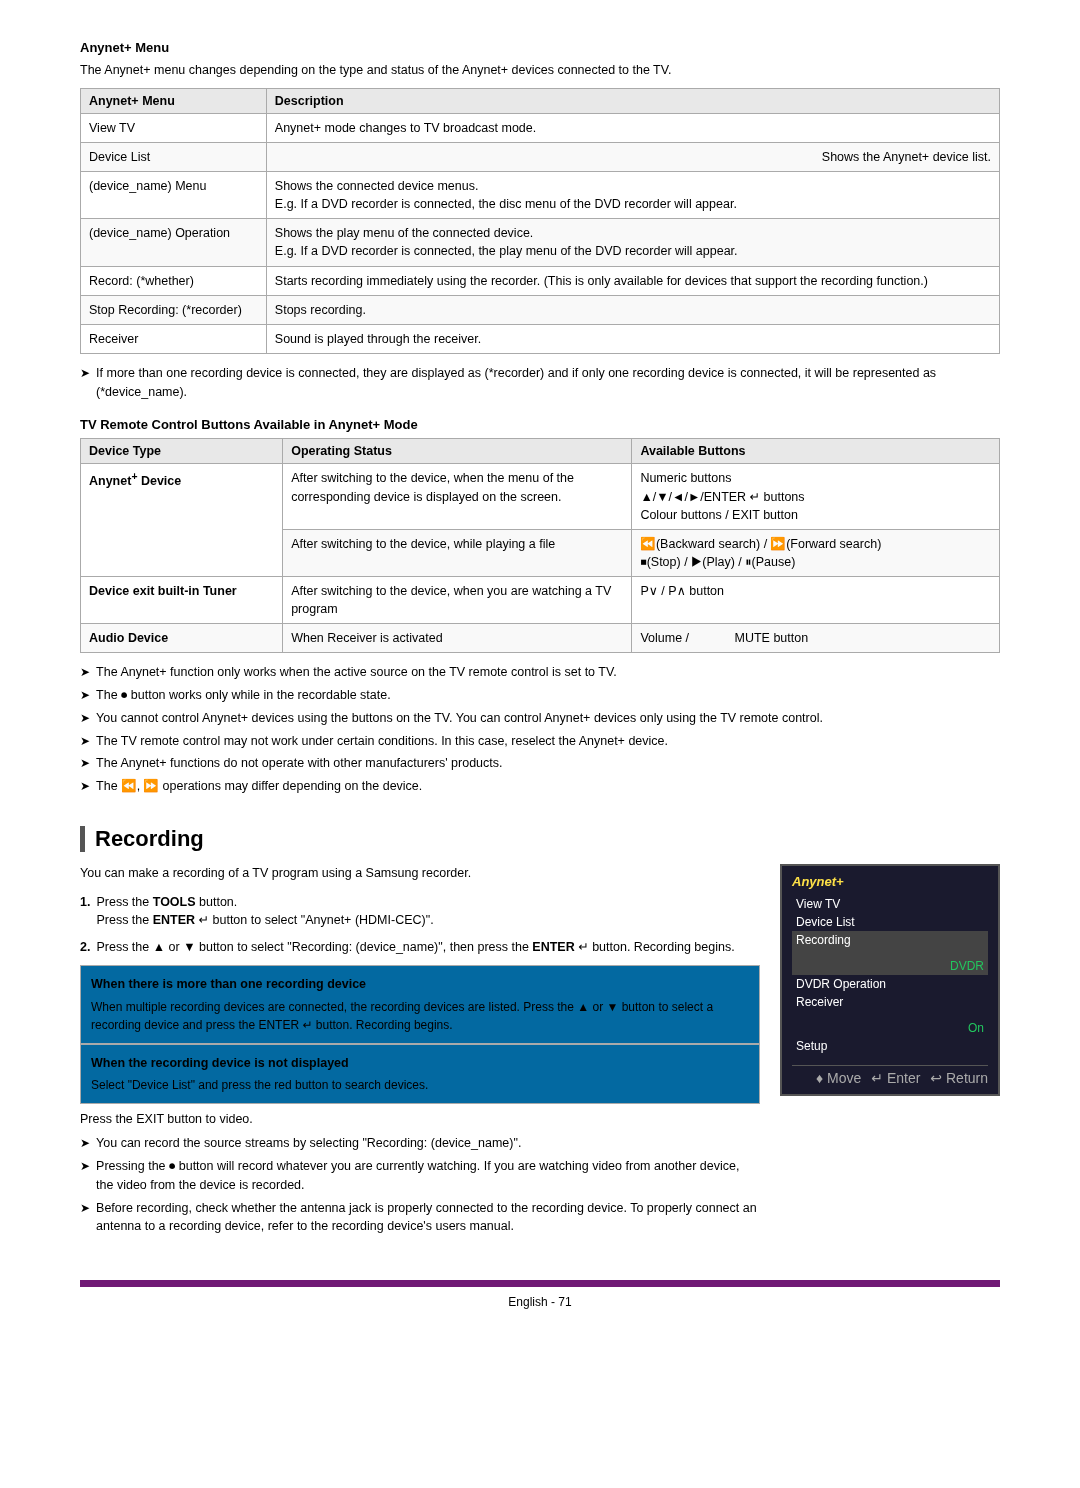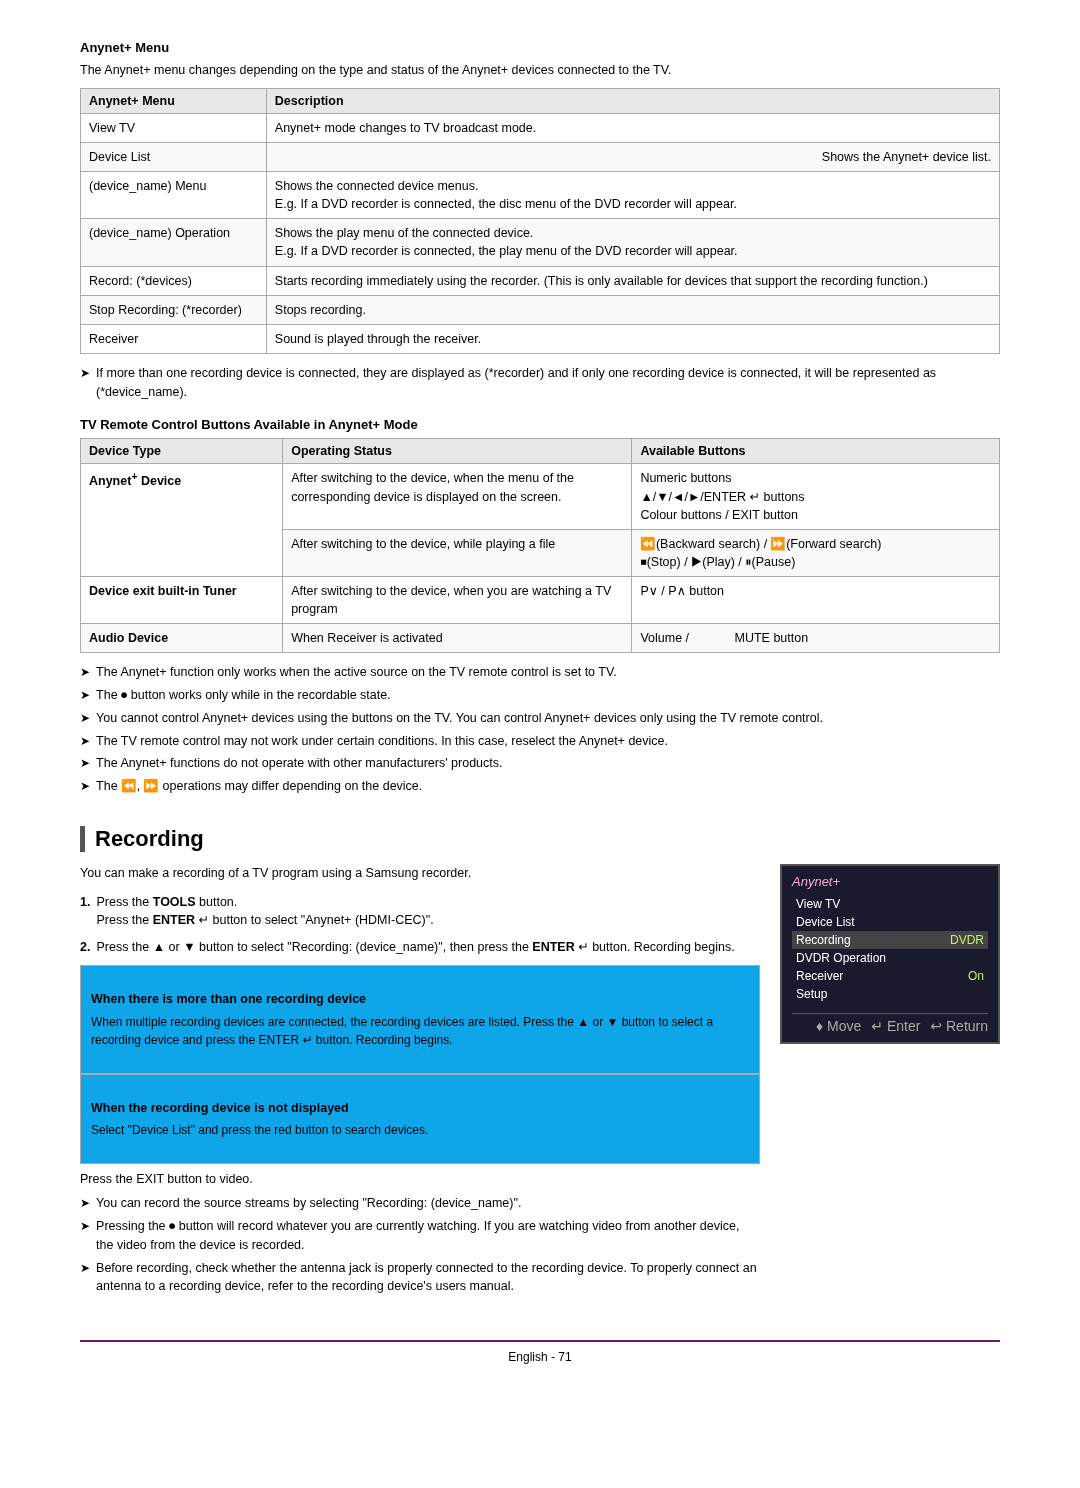--- a/index.html
+++ b/index.html
@@ -107,23 +107,23 @@
     }
     .numbered-list li .num {
       font-weight: bold;
       margin-right: 6px;
       flex-shrink: 0;
     }
 
     
     .callout {
       border: 1px solid #aaa;
-      padding: 24px 10px;
+      padding: 9px 10px;
       margin: 0 0;
-      background: #0ea5e9;
+      background: #0369a1;
     }
     .callout .callout-title {
       font-weight: bold;
       margin-bottom: 4px;
       font-size: 12.5px;
     }
     .callout p {
       font-size: 12px;
       line-height: 1.5;
     }
@@ -133,55 +133,57 @@
       border: 2px solid #555;
       padding: 8px 10px;
       font-size: 12px;
       background: #1a1a2e;
       color: #fff;
       min-height: 180px;
     }
     .tv-menu .menu-brand {
       font-style: italic;
       font-size: 13px;
-      color: #f9a8d4;
+      color: #fde047;
       margin-bottom: 6px;
+      font-weight: bold;
     }
     .tv-menu .menu-item {
       padding: 2px 4px;
       font-size: 12px;
       display: flex;
       justify-content: space-between;
     }
     .tv-menu .menu-item.highlighted {
       background: #444;
     }
     .tv-menu .menu-item .value {
-      color: #bef264;
+      color: #22c55e;
+      margin-top: 26px;
     }
     .tv-menu .menu-footer {
       margin-top: 10px;
       border-top: 1px solid #555;
       padding-top: 4px;
       font-size: 14px;
       color: #aaa;
       display: flex;
       gap: 10px;
       justify-content: flex-end;
     }
 
     
     .bold { font-weight: normal; margin-left: 42px; }
 
     
     .page-footer {
       text-align: center;
       margin-top: 30px;
       font-size: 12px;
-      border-top: 2px solid #701a75;
+      border-top: 7px solid #701a75;
       padding-top: 8px;
     }
 
     .intro-text {
       margin-bottom: 10px;
       font-size: 12.5px;
       line-height: 1.5;
     }
   </style>
 </head>
@@ -211,21 +213,21 @@
           <td>(device_name) Menu</td>
           <td style="white-space: pre-line;">Shows the connected device menus.
 E.g. If a DVD recorder is connected, the disc menu of the DVD recorder will appear.</td>
         </tr>
         <tr>
           <td>(device_name) Operation</td>
           <td style="white-space: pre-line;">Shows the play menu of the connected device.
 E.g. If a DVD recorder is connected, the play menu of the DVD recorder will appear.</td>
         </tr>
         <tr>
-          <td>Record: (*devices)</td>
+          <td>Record: (*whether)</td>
           <td style="white-space: pre-line;">Starts recording immediately using the recorder. (This is only available for devices that support the recording function.)</td>
         </tr>
         <tr>
           <td>Stop Recording: (*recorder)</td>
           <td style="white-space: pre-line;">Stops recording.</td>
         </tr>
         <tr>
           <td>Receiver</td>
           <td style="white-space: pre-line;">Sound is played through the receiver.</td>
         </tr>

